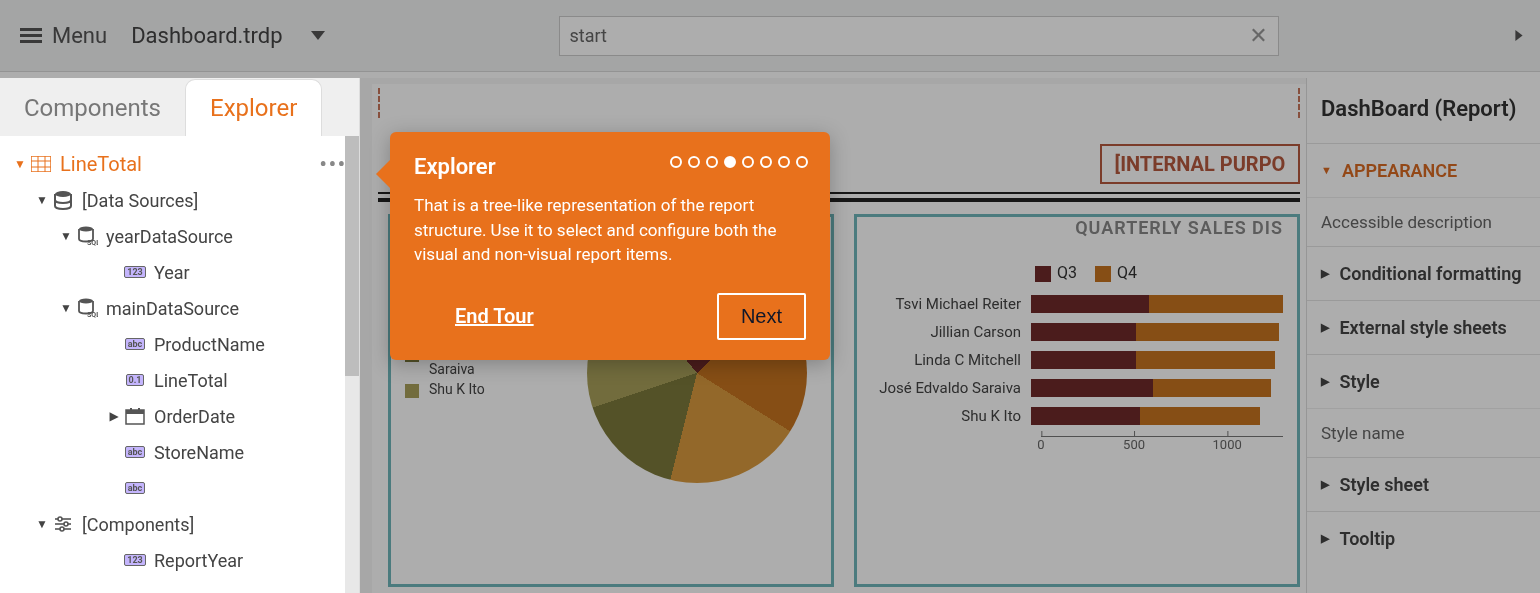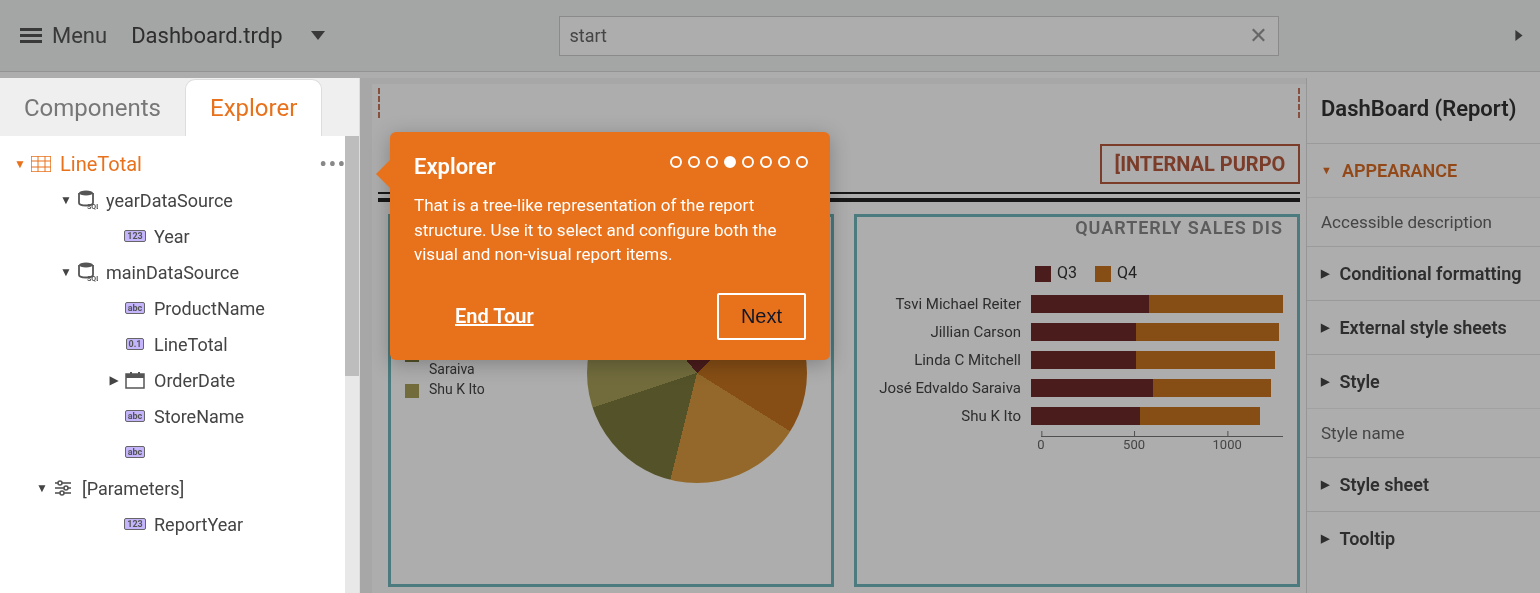--- a/index.html
+++ b/index.html
@@ -131,20 +131,31 @@
               <rect x="0" y="0" width="20" height="16" fill="none" stroke="#e8711c" stroke-width="1.5"></rect>
               <line x1="0" y1="5" x2="20" y2="5" stroke="#e8711c"></line>
               <line x1="0" y1="11" x2="20" y2="11" stroke="#e8711c"></line>
               <line x1="7" y1="0" x2="7" y2="16" stroke="#e8711c"></line>
               <line x1="14" y1="0" x2="14" y2="16" stroke="#e8711c"></line>
             </svg>
           </span>
           <span>LineTotal</span>
           <span class="dots">•••</span>
         </div>
+        <div class="tree-row ind-2">
+          <span class="twisty open"></span>
+          <span class="ticon">
+            <svg width="20" height="20" viewBox="0 0 20 20" fill="#555">
+              <ellipse cx="10" cy="4" rx="8" ry="3"></ellipse>
+              <path d="M2 4v12c0 1.7 3.6 3 8 3s8-1.3 8-3V4" fill="none" stroke="#555" stroke-width="2"></path>
+              <path d="M2 10c0 1.7 3.6 3 8 3s8-1.3 8-3" fill="none" stroke="#555" stroke-width="2"></path>
+            </svg>
+          </span>
+          <span>[Data Sources]</span>
+        </div>
         <div class="tree-row ind-3">
           <span class="twisty open"></span>
           <span class="ticon">
             <svg width="22" height="20" viewBox="0 0 22 20">
               <ellipse cx="10" cy="3" rx="7" ry="2.5" fill="#555"></ellipse>
               <path d="M3 3v10c0 1.4 3.1 2.5 7 2.5s7-1.1 7-2.5V3" fill="none" stroke="#555" stroke-width="1.8"></path>
               <text x="11" y="19" font-size="7" fill="#555" font-weight="bold">SQL</text>
             </svg>
           </span>
           <span>yearDataSource</span>
@@ -211,21 +222,21 @@
           <span class="ticon">
             <svg width="20" height="18" viewBox="0 0 20 18" stroke="#555" stroke-width="1.6" fill="none">
               <line x1="2" y1="4" x2="18" y2="4"></line>
               <circle cx="7" cy="4" r="2" fill="#fff"></circle>
               <line x1="2" y1="9" x2="18" y2="9"></line>
               <circle cx="13" cy="9" r="2" fill="#fff"></circle>
               <line x1="2" y1="14" x2="18" y2="14"></line>
               <circle cx="9" cy="14" r="2" fill="#fff"></circle>
             </svg>
           </span>
-          <span>[Parameters]</span>
+          <span>[Components]</span>
         </div>
         <div class="tree-row ind-4">
           <span class="twisty none"></span>
           <span class="ticon">
             <span class="ibox">123</span>
           </span>
           <span>ReportYear</span>
         </div>
       </div>
     <div class="scrollbar">

